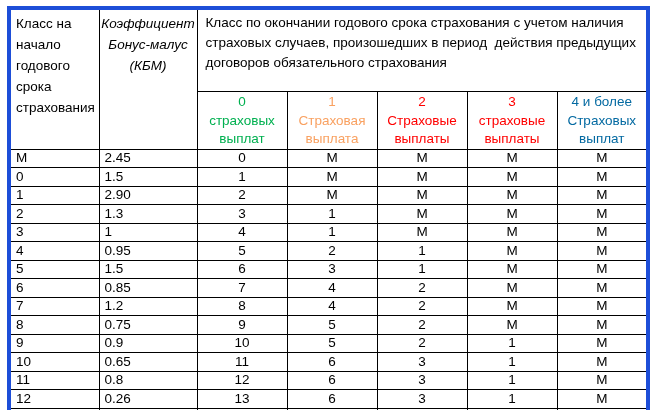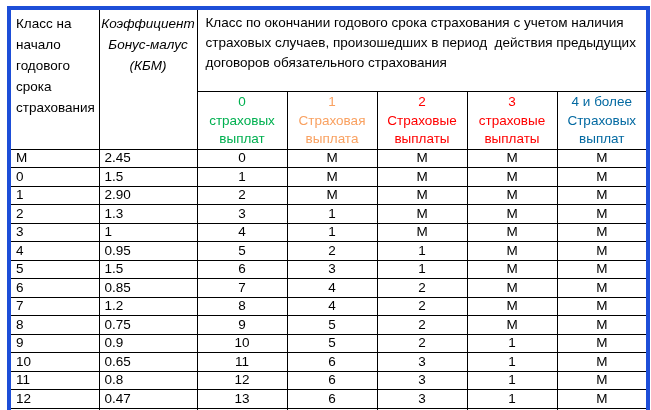--- a/index.html
+++ b/index.html
@@ -212,21 +212,21 @@
     <td class="dc left">11</td>
     <td class="dc left">0.8</td>
     <td class="dc">12</td>
     <td class="dc">6</td>
     <td class="dc">3</td>
     <td class="dc">1</td>
     <td class="dc">М</td>
   </tr>
         <tr class="drow">
     <td class="dc left">12</td>
-    <td class="dc left">0.47</td>
+    <td class="dc left">0.26</td>
     <td class="dc">13</td>
     <td class="dc">6</td>
     <td class="dc">3</td>
     <td class="dc">1</td>
     <td class="dc">М</td>
   </tr>
         <tr class="drow">
     <td class="dc left">13</td>
     <td class="dc left">0.8</td>
     <td class="dc">13</td>

